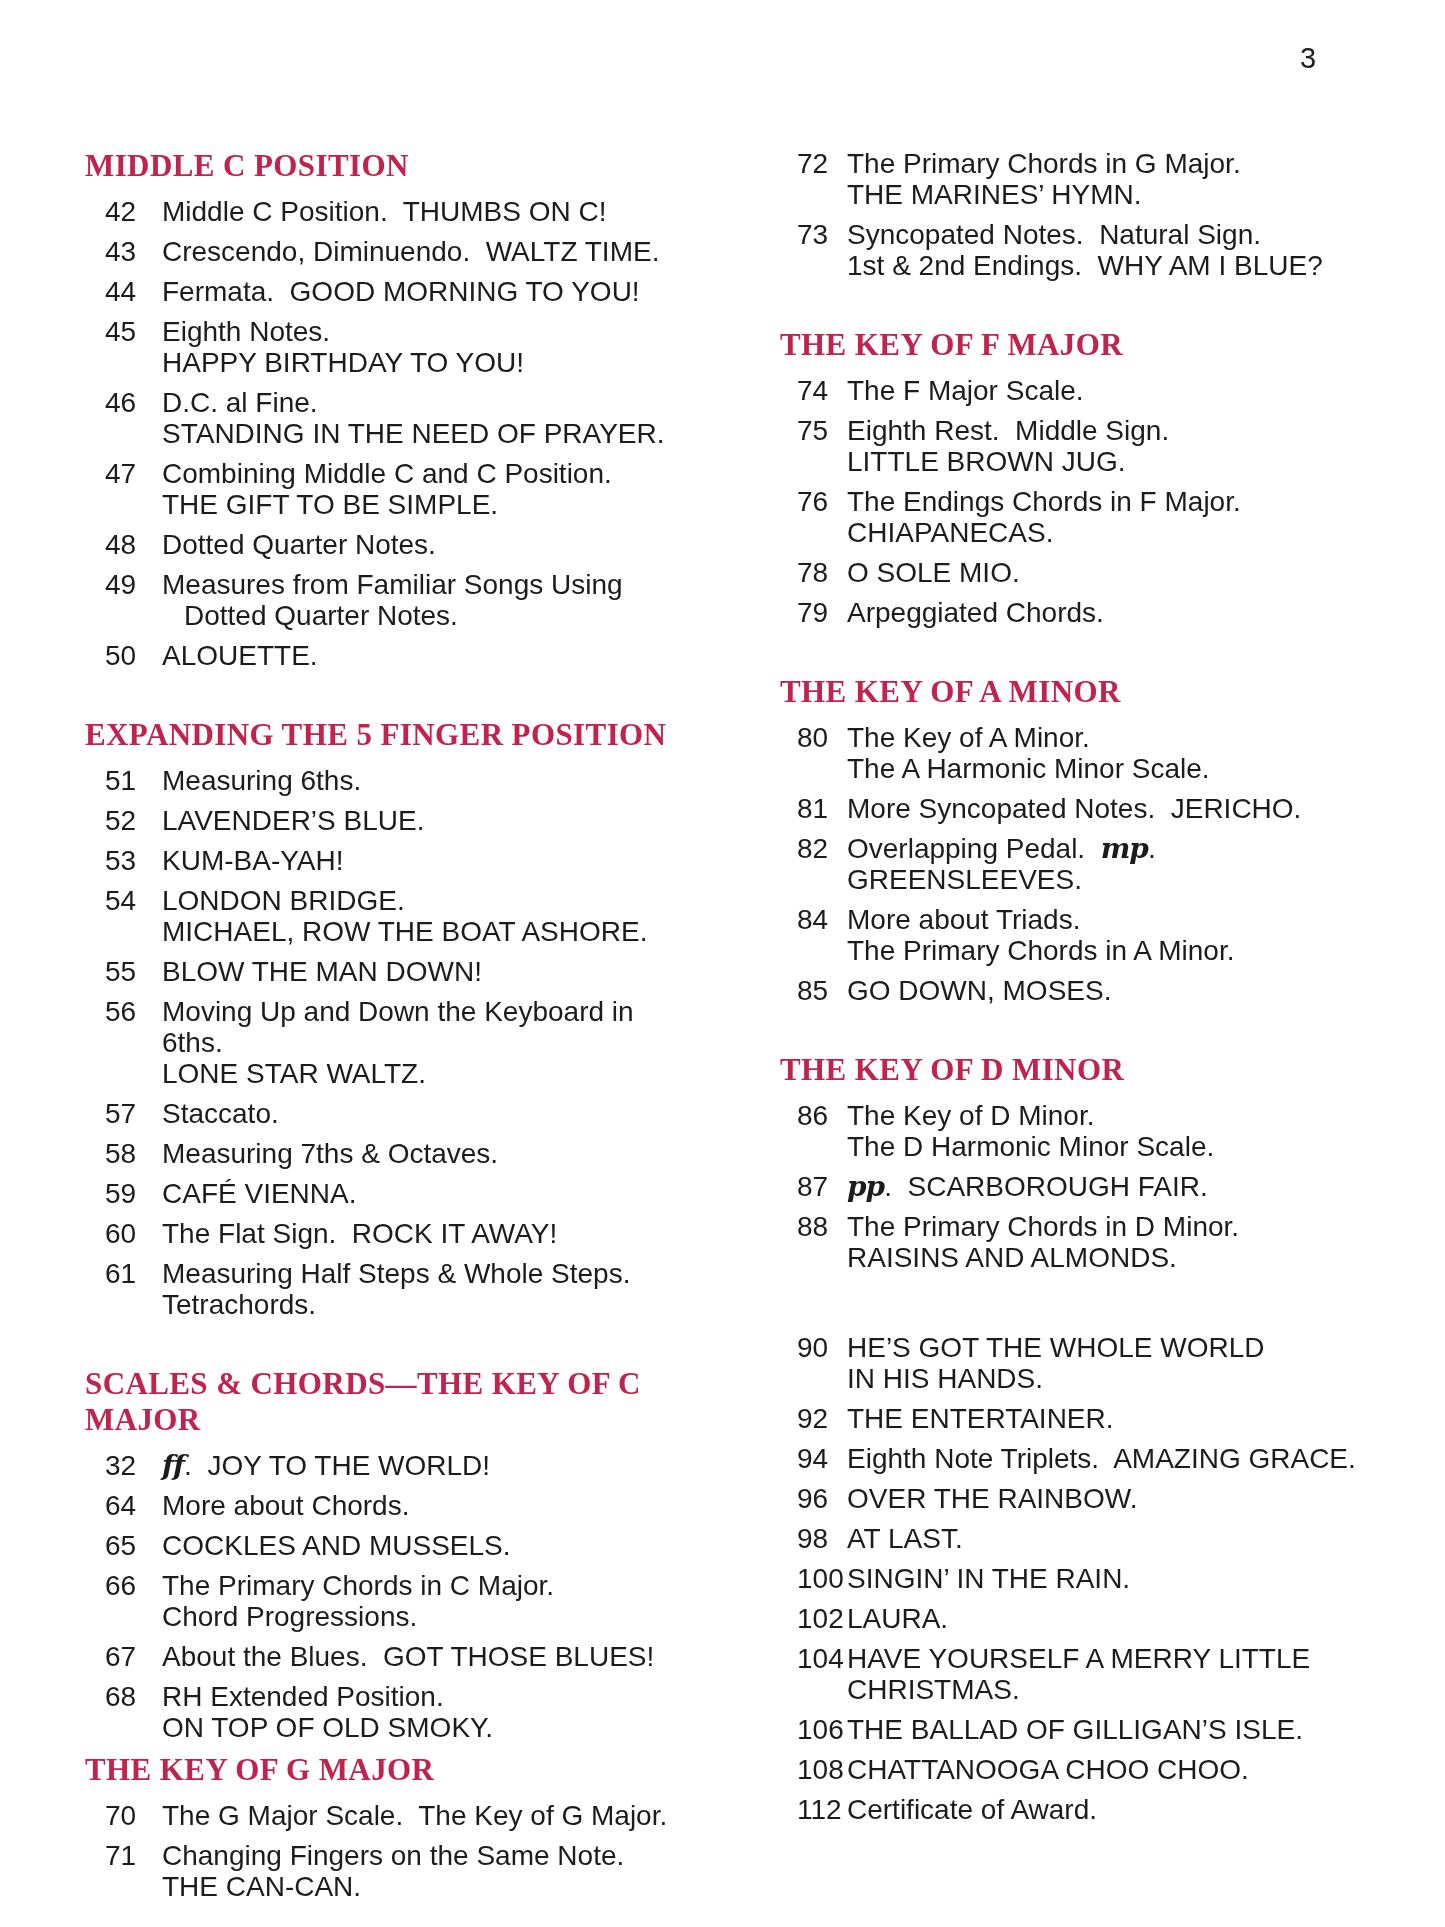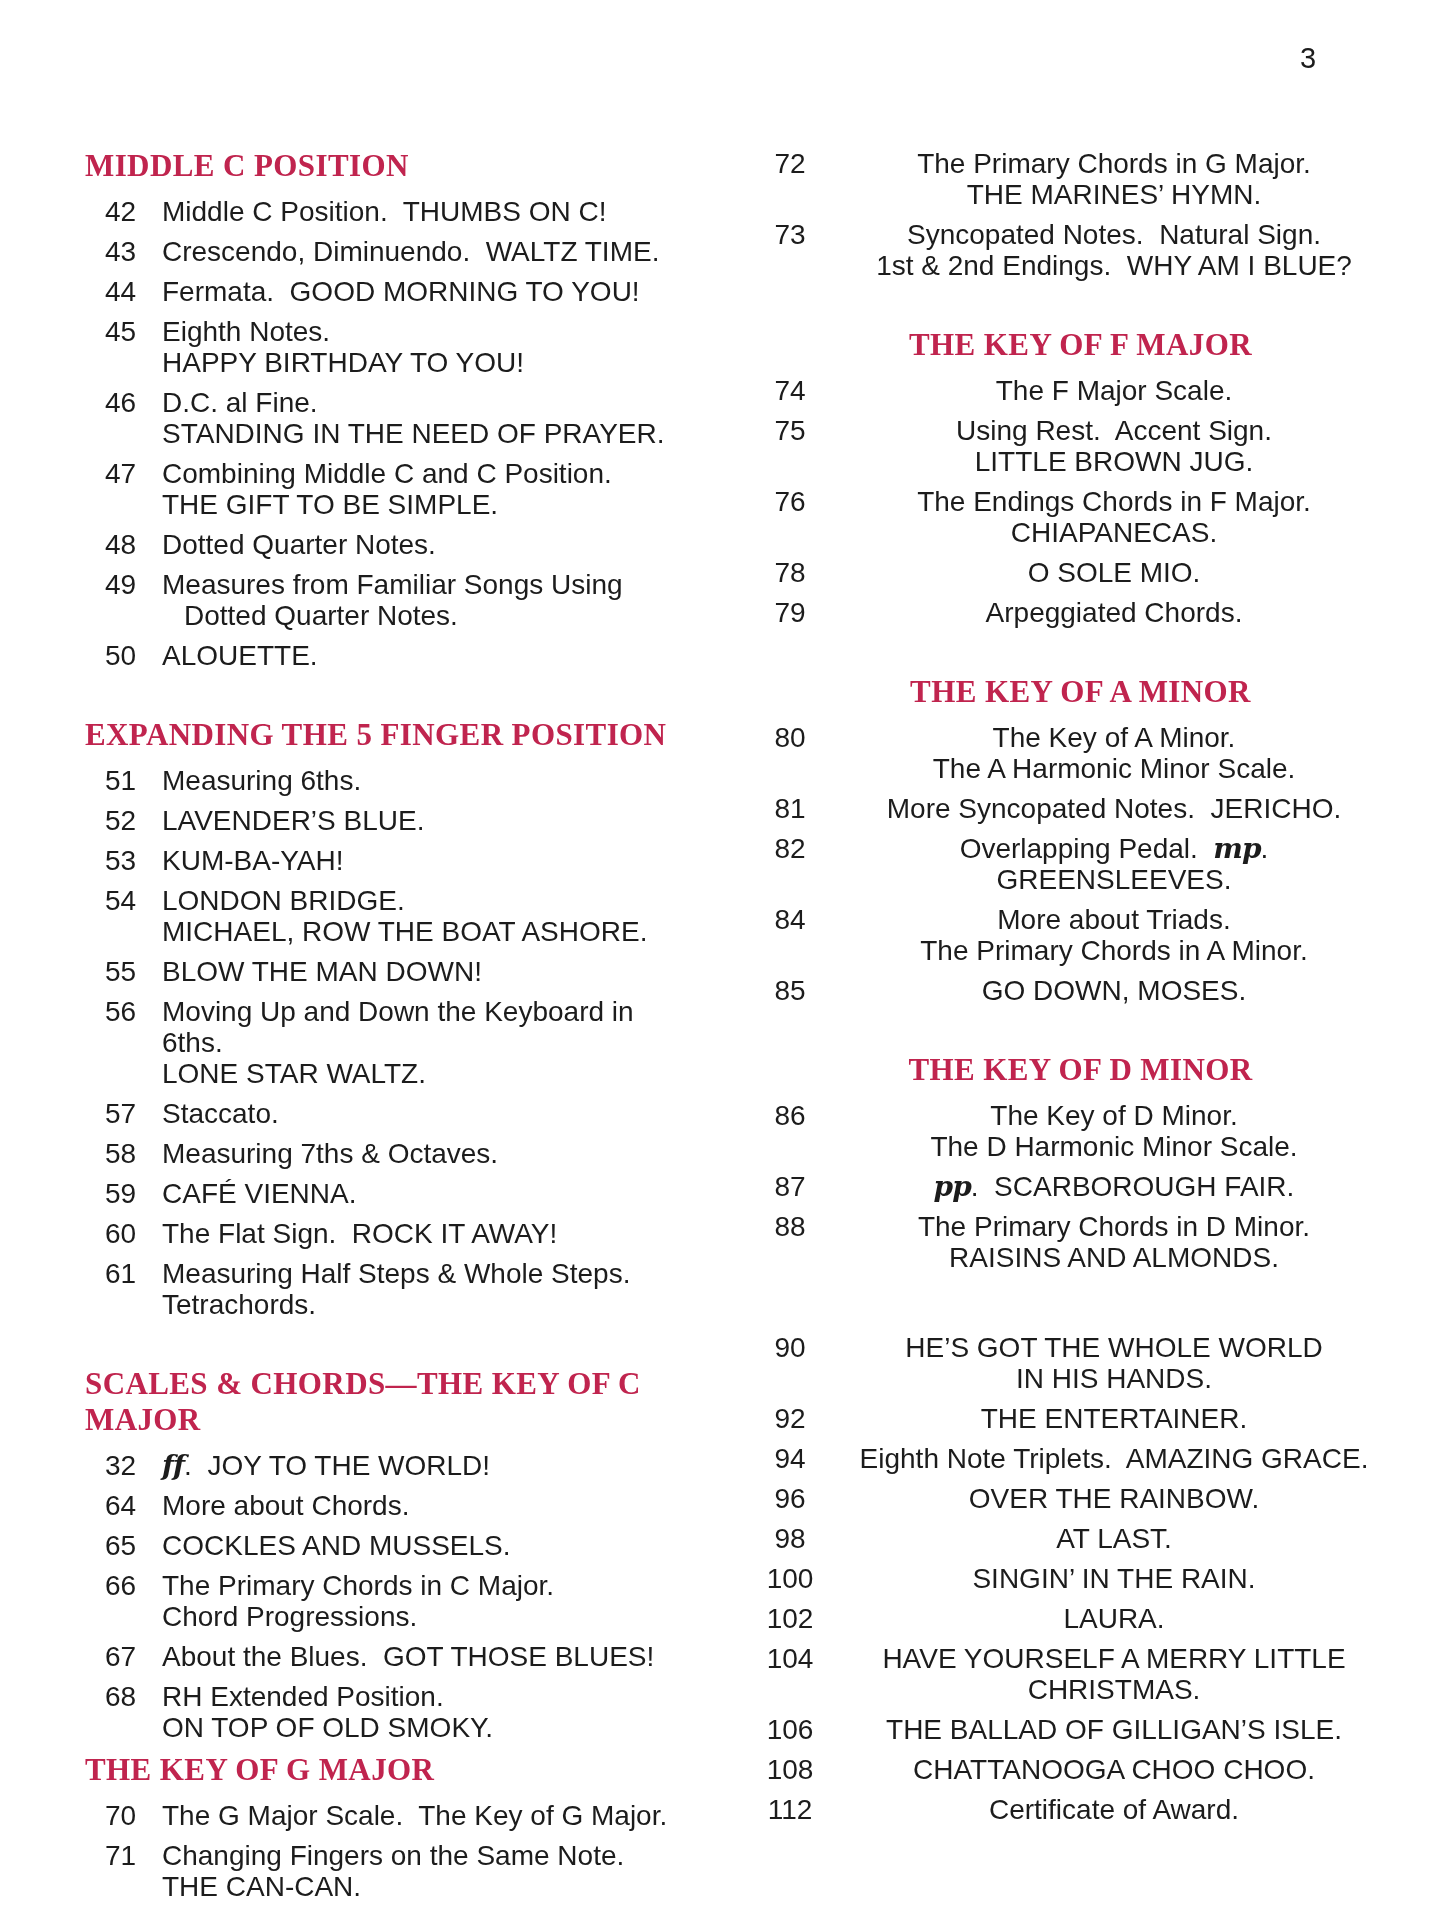--- a/index.html
+++ b/index.html
@@ -19,21 +19,21 @@
     width: 40px;
     font-size: 29px;
     line-height: 32px;
     color: #1c1c1c;
   }
   .col {
     position: absolute;
     top: 148px;
   }
   .col-left  { left: 85px;  width: 615px; --numw: 77px; --numpad: 20px; }
-  .col-right { left: 748px; width: 665px; text-align: center; --numw: 67px; --numpad: 17px; }
+  .col-right { left: 780px; width: 665px; --numw: 67px; --numpad: 17px; }
 
   .heading {
     font-family: "Liberation Serif", serif;
     font-weight: bold;
     font-size: 31px;
     line-height: 36px;
     letter-spacing: 0.4px;
     color: #c0244e;
     margin: 46px 0 12px 0;
   }
@@ -273,21 +273,21 @@
       <div class="heading">THE KEY OF F MAJOR</div>
       <div class="entry">
         <div class="num">74</div>
         <div class="lines">
           <div class="line"><span>The F Major Scale.</span></div>
         </div>
       </div>
       <div class="entry">
         <div class="num">75</div>
         <div class="lines">
-          <div class="line"><span>Using Rest.  Accent Sign.</span></div>
+          <div class="line"><span>Eighth Rest.  Middle Sign.</span></div>
           <div class="line"><span>LITTLE BROWN JUG.</span></div>
         </div>
       </div>
       <div class="entry">
         <div class="num">76</div>
         <div class="lines">
           <div class="line"><span>The Endings Chords in F Major.</span></div>
           <div class="line"><span>CHIAPANECAS.</span></div>
         </div>
       </div>

